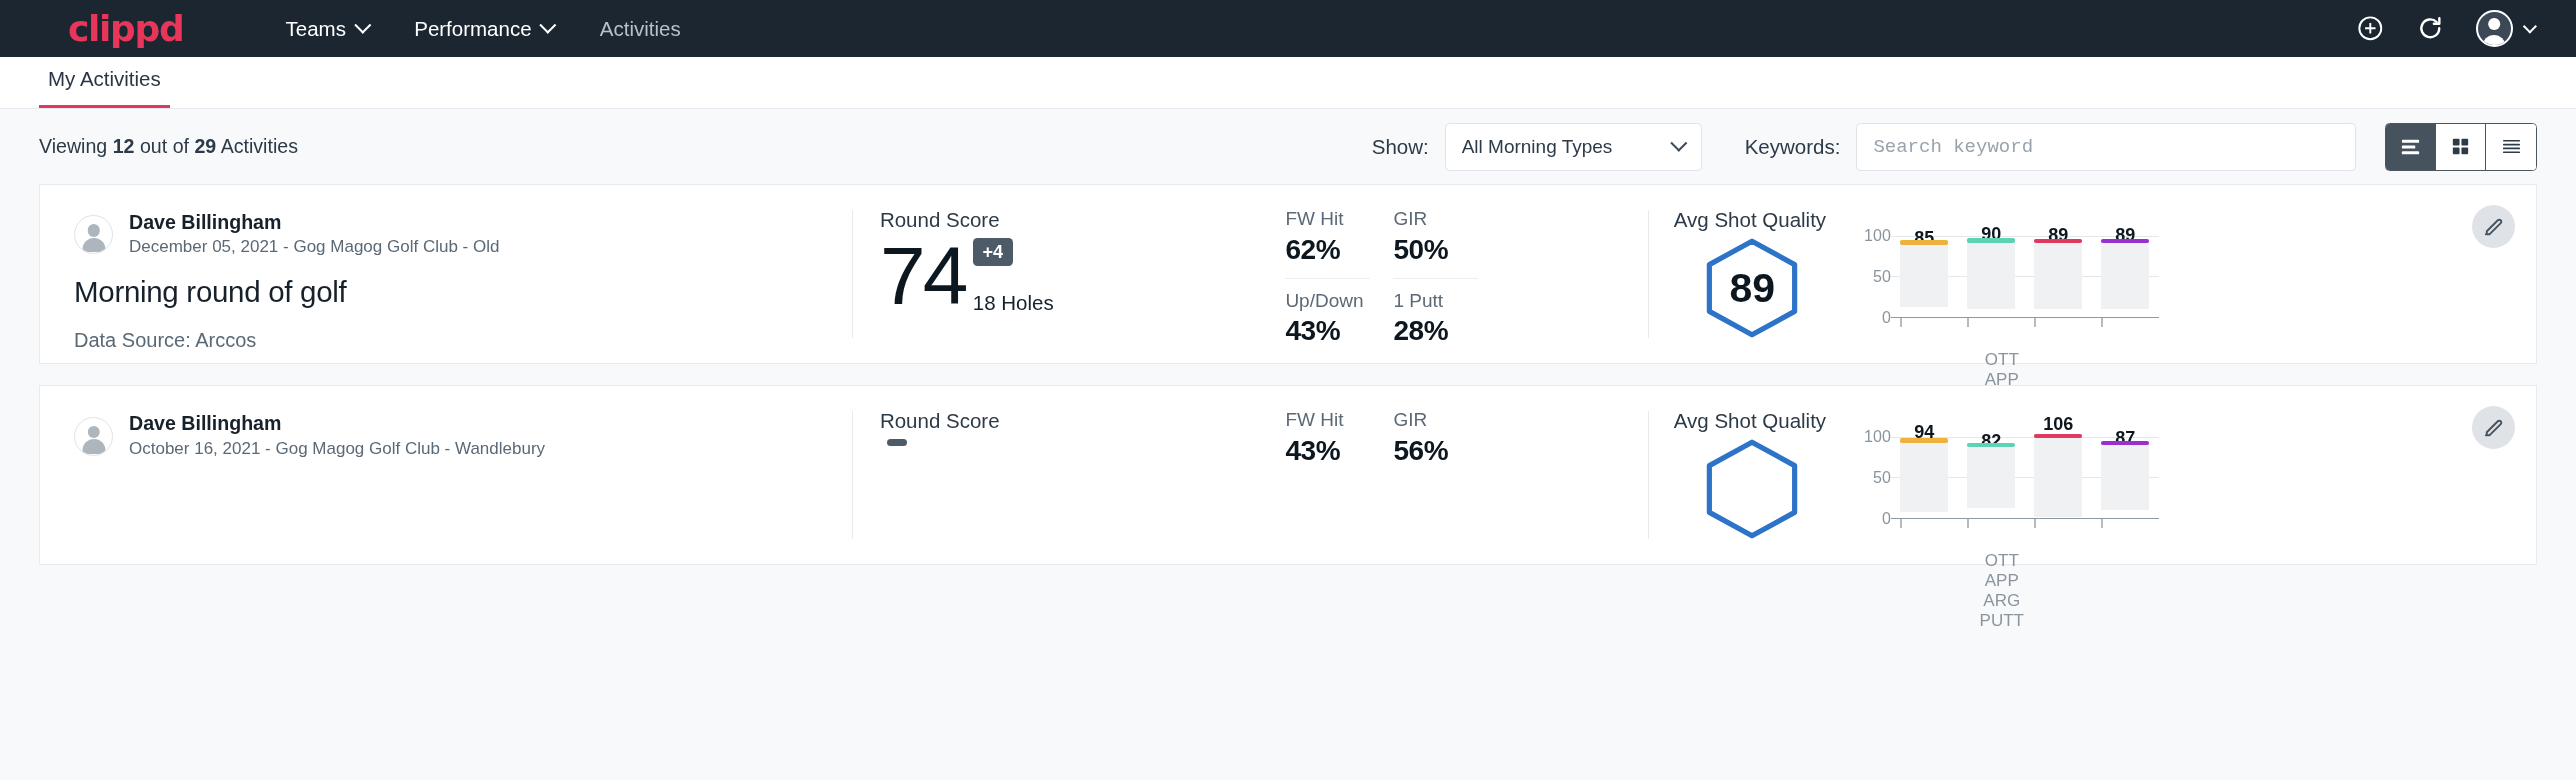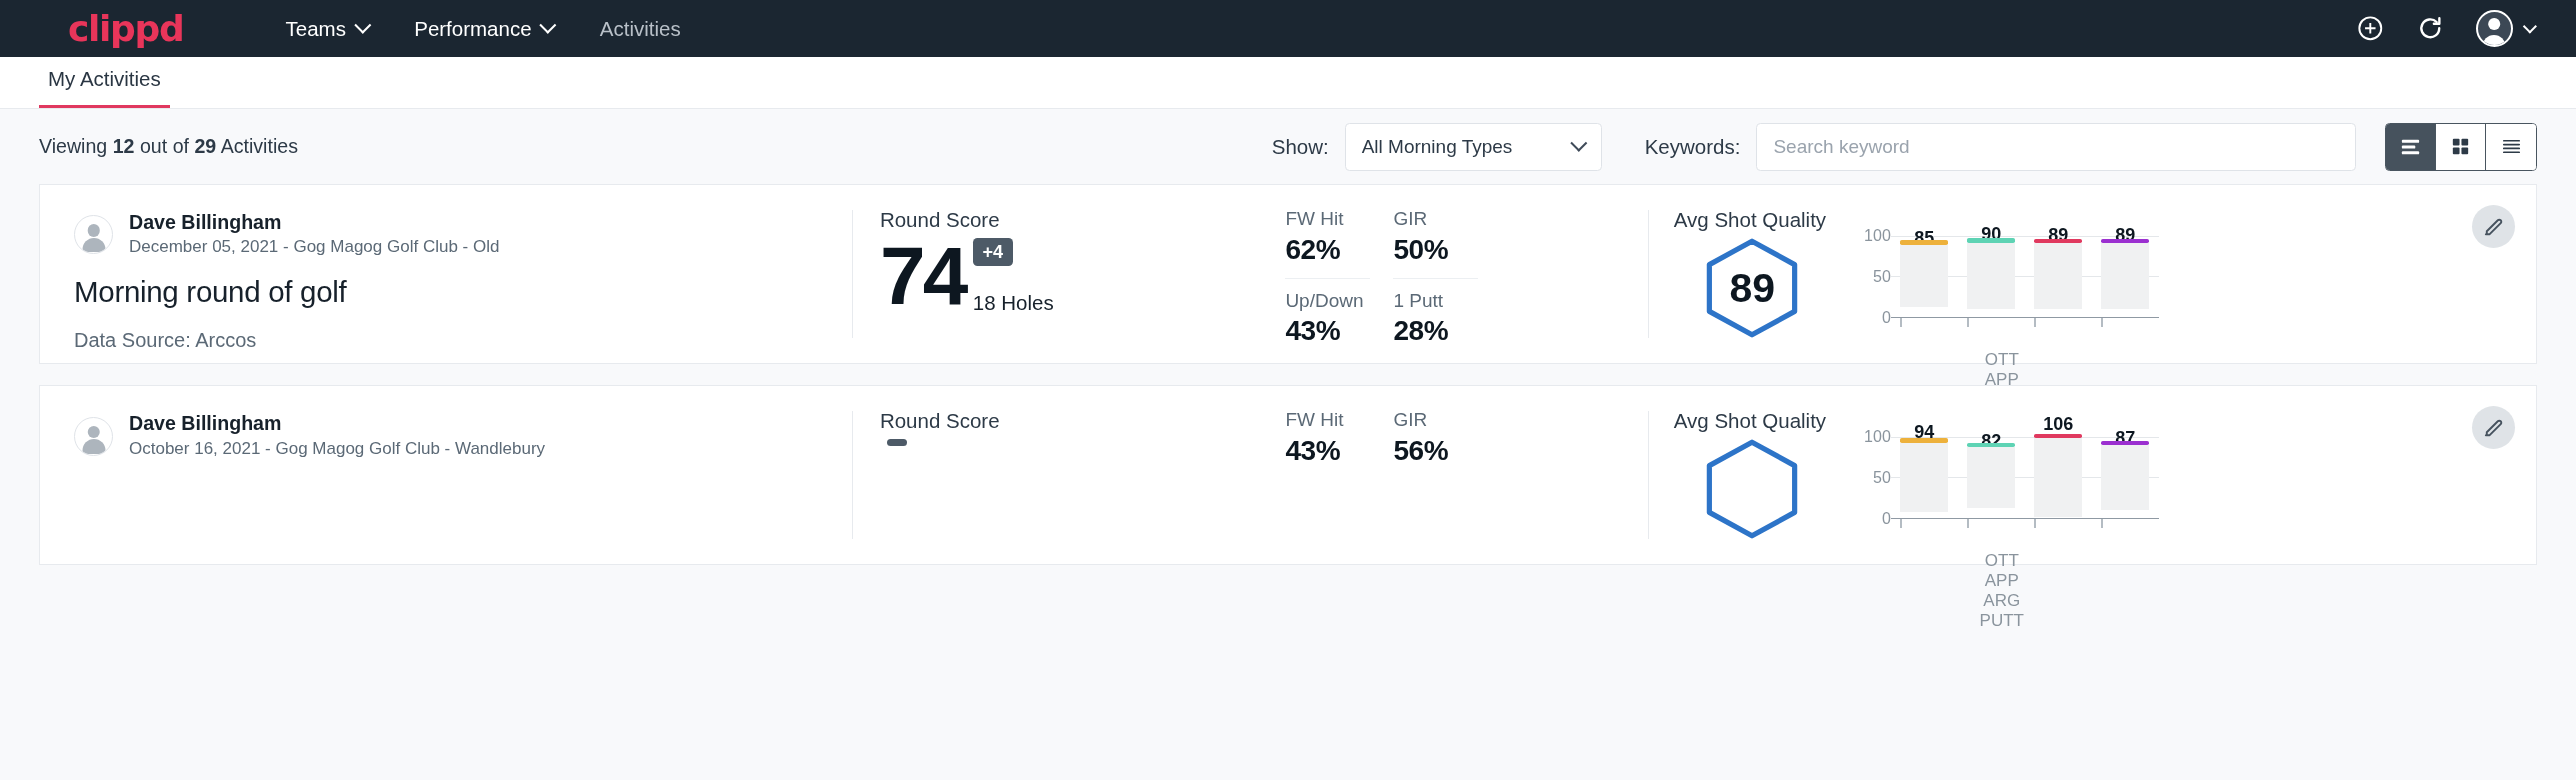--- a/index.html
+++ b/index.html
@@ -132,28 +132,28 @@
     margin-right: 43px;
   }
   .select .sel-chev {
     margin-left: auto;
     width: 11.6px; height: 11.6px;
     border-right: 2.7px solid #3f4b59;
     border-bottom: 2.7px solid #3f4b59;
     transform: rotate(45deg) translate(-2.7px,-2.7px);
   }
   .search {
-    width: 600px; height: 48px;
+    width: 500px; height: 48px;
     background: #fff;
     border: 0.9px solid #dfe3e8;
     border-radius: 4.5px;
     padding: 0 16px;
     font-size: 19px;
     color: #0f172a;
-    font-family: Liberation Sans, sans-serif;
+    font-family: Liberation Mono, monospace;
     outline: none;
     margin-right: 28.6px;
   }
   .search::placeholder { color: #9aa3ad; }
   .viewtoggle {
     display: flex;
     border: 0.9px solid #49555f;
     border-radius: 4.5px;
     overflow: hidden;
     height: 48px;
@@ -204,21 +204,21 @@
   .pmeta { font-size: 17px; color: #5b6976; line-height: 1.35; margin-top: 1.8px; }
   .ctitle { font-size: 29.5px; color: #17212b; margin-top: 16px; letter-spacing: -0.3px;}
   .csource { font-size: 20px; color: #5b6976; margin-top: 19.6px; }
 
   .divider { width: 0.9px; background: #e7eaee; margin: 25px 0; flex: none; }
 
   .col-score { width: 420px; padding: 23px 0 0 27px; }
   .sect-title { font-size: 20.5px; color: #2d3a47; }
   .score-row { display: flex; align-items: flex-end; margin-top: 5.4px; }
   .bignum {
-    font-size: 82px; font-weight: 700; color: #0d1720;
+    font-size: 82px; font-weight: 400; color: #0d1720;
     line-height: 0.95; letter-spacing: -2.7px;
   }
   .score-side { display: flex; flex-direction: column; justify-content: space-between; height: 77px; padding-left: 7.1px;}
   .pill {
     background: #4d5a67; color: #fff;
     font-size: 18px; font-weight: 700;
     border-radius: 4.5px;
     padding: 3.6px 9.8px;
     align-self: flex-start;
   }

